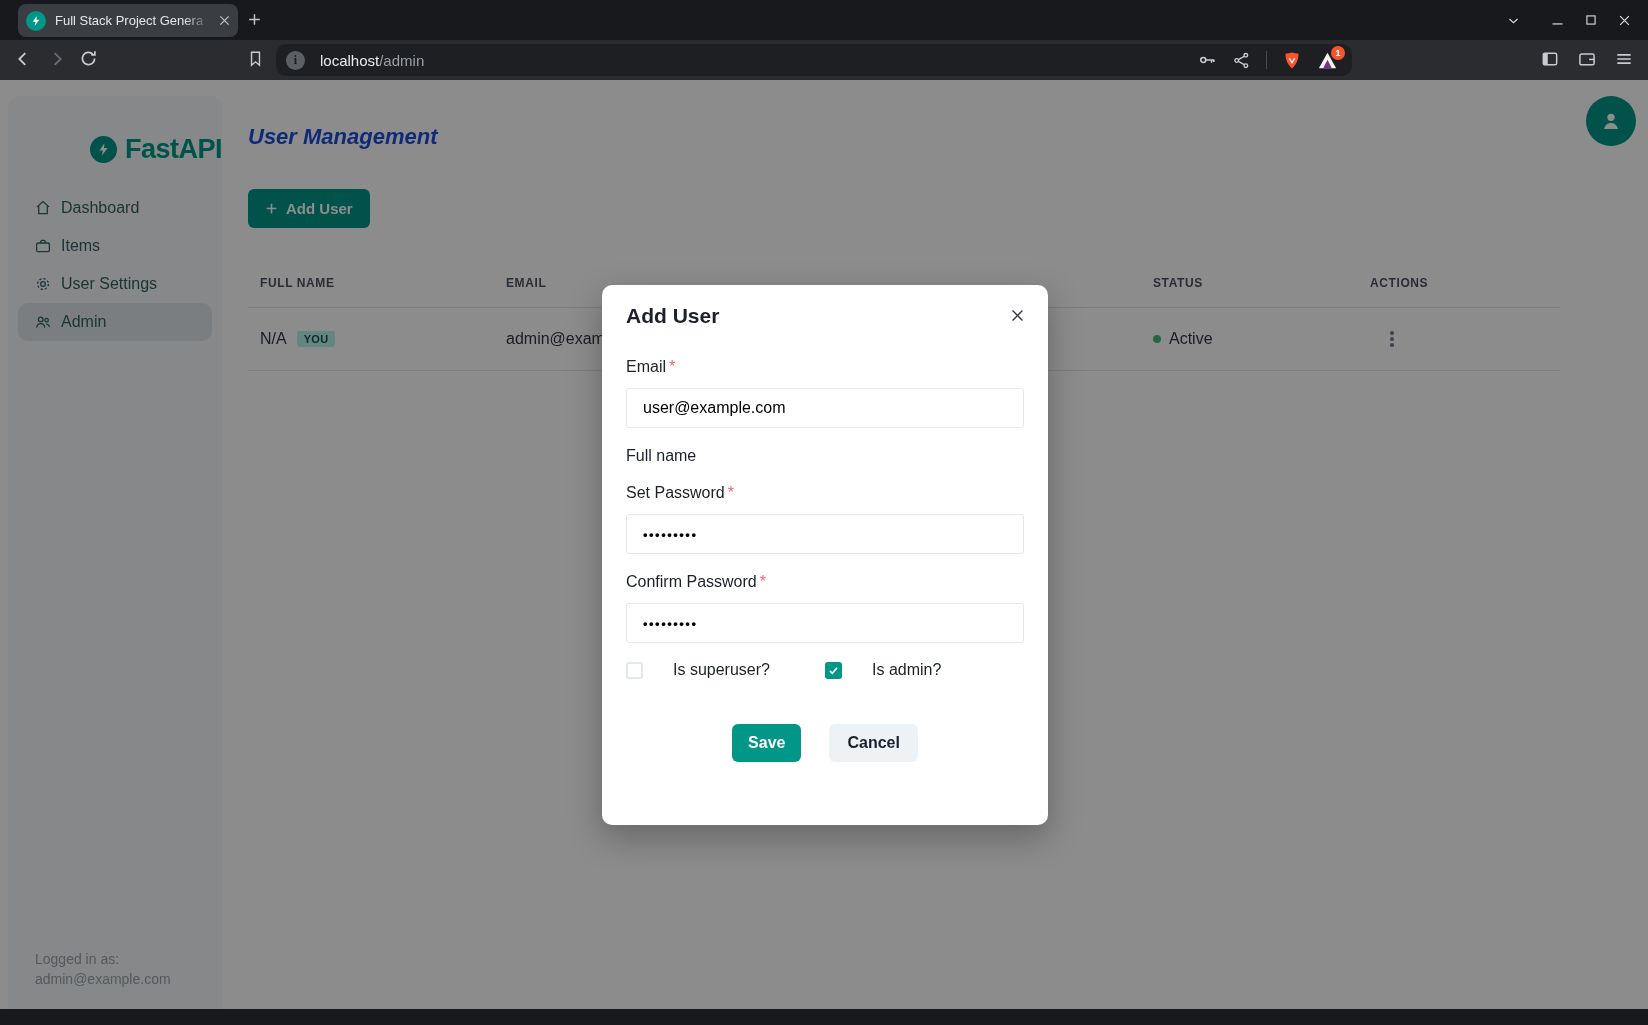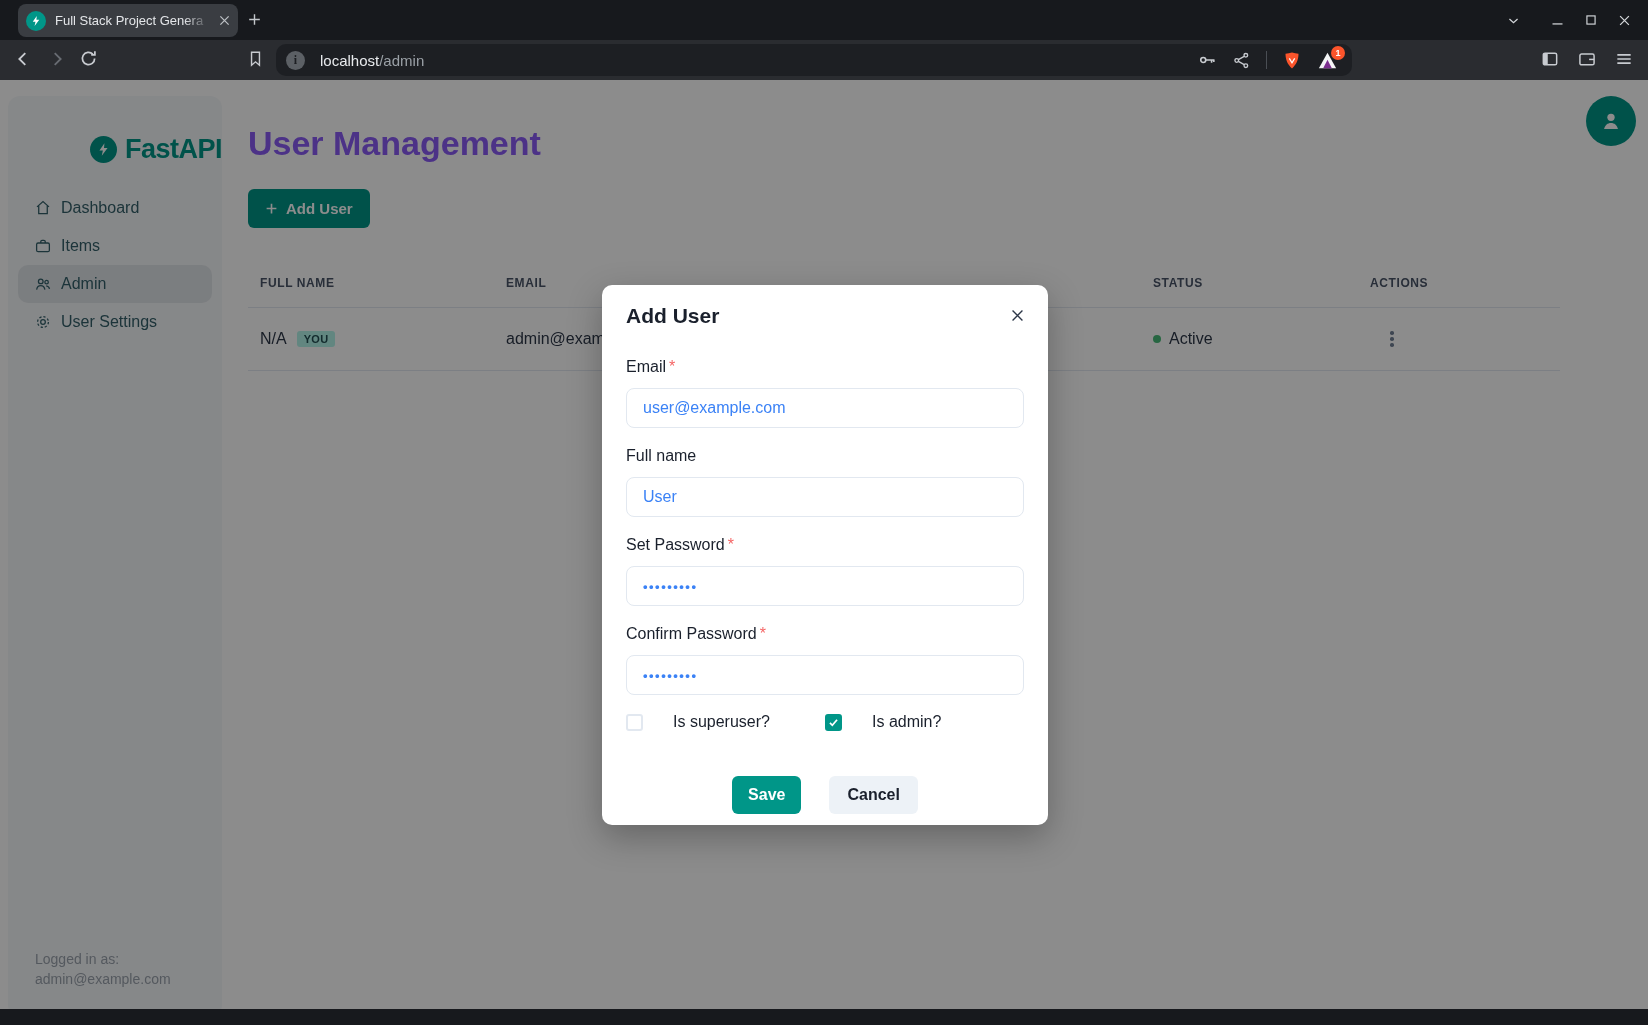--- a/index.html
+++ b/index.html
@@ -53,21 +53,21 @@
     display:flex; align-items:center; justify-content:center; }
   .logo-text { font-size:27px; font-weight:600; letter-spacing:-0.5px; color:var(--accent,#009688); }
   .nav-list { margin-top:24px; padding:0 10px; }
   .nav-item { height:38px; border-radius:10px; display:flex; align-items:center; padding-left:16px;
     color:#33606a; cursor:pointer; }
   .nav-item.checked { background:#e1e6ea; }
   .nav-item .nicon { display:flex; flex:none; }
   .nav-item .nlabel { margin-left:9px; font-size:16px; }
   .sidebar-footer { position:absolute; left:27px; bottom:28px; font-size:14px; color:#9aa3ad; line-height:20px; }
 
-  .page-title { position:absolute; left:248px; top:44px; font-size:34px; font-weight:700; color:#8b5cf6; }
+  .page-title { position:absolute; left:248px; top:44px; font-size:22px; font-weight:700; color:#1d4ed8;font-style:italic; }
   .add-user-btn { position:absolute; left:248px; top:109px; height:39px; padding:0 17px; border:none;
     border-radius:6px; background:var(--accent,#009688); color:#fff; font-size:15px; font-weight:600;
     display:flex; align-items:center; gap:8px; cursor:pointer;
     font-family:"Liberation Sans","DejaVu Sans",sans-serif; }
 
   .user-table { position:absolute; left:248px; top:178px; width:1312px; }
   .thead { display:flex; height:50px; align-items:center; border-bottom:1px solid #e2e8f0; }
   .th { font-size:12px; font-weight:700; letter-spacing:0.6px; color:#4a5568; padding-left:12px; }
   .trow { display:flex; height:63px; align-items:center; border-bottom:1px solid #e2e8f0; }
   .td { font-size:16px; color:#2d3748; padding-left:12px; display:flex; align-items:center; }
@@ -83,22 +83,22 @@
 
   
   .overlay { position:absolute; inset:0; background:rgba(0,0,0,0.45); }
   .modal { position:absolute; left:602px; top:205px; width:446px; height:540px; background:#fff;
     border-radius:10px; box-shadow:0 12px 34px rgba(0,0,0,0.28); padding:18px 24px 0; }
   .modal-title { font-size:21px; font-weight:700; color:#1a202c; line-height:26px; margin-bottom:28px; }
   .modal-close { position:absolute; right:18px; top:18px; padding:4px; cursor:pointer; color:#2d3748; }
   .field { margin-bottom:18px; }
   .field-label { font-size:16px; color:#1a202c; line-height:19px; margin-bottom:12px; }
   .req-mark { color:var(--required,#f56565); margin-left:3px; }
-  .field input { width:100%; height:40px; border:1px solid #e2e8f0; border-radius:8px; padding:0 16px;
-    font-size:16px; color:#3b82f6; font-family:"Liberation Sans","DejaVu Sans",sans-serif; outline:none; }
+  .field input { width:100%; height:40px; border:1px solid #e2e8f0; border-radius:3px; padding:0 16px;
+    font-size:16px; color:#000000; font-family:"Liberation Sans","DejaVu Sans",sans-serif; outline:none; }
   .field input.pw { font-size:13px; font-weight:700; letter-spacing:1.5px; }
   .checks-row { display:flex; margin-top:14px; }
   .check-group { width:50%; display:flex; align-items:center; cursor:pointer;gap:20px; }
   .checkbox { width:17px; height:17px; border-radius:3px; border:2px solid #e2e8f0; background:#fff;
     flex:none; display:flex; align-items:center; justify-content:center; }
   .checkbox.checked { border-color:var(--accent,#009688); background:var(--accent,#009688); }
   .checkbox svg { visibility:hidden; }
   .checkbox.checked svg { visibility:visible; }
   .check-label { margin-left:10px; font-size:16px; color:#1a202c; }
   .modal-actions { display:flex; justify-content:center; gap:28px; margin-top:45px; }
@@ -255,40 +255,40 @@
       </div>
       <div class="nav-item">
         <span class="nicon">
           <svg width="18" height="18" viewBox="0 0 24 24" stroke="currentColor" stroke-width="1.7" fill="none">
               <rect x="3.5" y="8" width="17" height="11.5" rx="2"></rect>
               <path d="M9 8V6.3a1.8 1.8 0 0 1 1.8-1.8h2.4A1.8 1.8 0 0 1 15 6.3V8"></path>
             </svg>
         </span>
         <span class="nlabel">Items</span>
       </div>
+      <div class="nav-item">
+        <span class="nicon">
+          <svg width="18" height="18" viewBox="0 0 24 24" stroke="currentColor" stroke-width="1.7" fill="none">
+              <circle cx="12" cy="12" r="3.1"></circle>
+              <circle cx="12" cy="12" r="7.2" stroke-dasharray="3 2.6"></circle>
+            </svg>
+        </span>
+        <span class="nlabel">User Settings</span>
+      </div>
       <div class="nav-item checked">
         <span class="nicon">
           <svg width="18" height="18" viewBox="0 0 24 24" stroke="currentColor" stroke-width="1.7" fill="none">
               <circle cx="9" cy="8.5" r="3.1"></circle>
               <path d="M3.5 19.5c.6-3.3 2.8-5.2 5.5-5.2s4.9 1.9 5.5 5.2"></path>
               <circle cx="16.8" cy="9.6" r="2.3"></circle>
               <path d="M16.3 14.4c2.3.3 4 1.8 4.4 4.2"></path>
             </svg>
         </span>
         <span class="nlabel">Admin</span>
       </div>
-      <div class="nav-item">
-        <span class="nicon">
-          <svg width="18" height="18" viewBox="0 0 24 24" stroke="currentColor" stroke-width="1.7" fill="none">
-              <circle cx="12" cy="12" r="3.1"></circle>
-              <circle cx="12" cy="12" r="7.2" stroke-dasharray="3 2.6"></circle>
-            </svg>
-        </span>
-        <span class="nlabel">User Settings</span>
-      </div>
     </div>
     <div class="sidebar-footer">
       <div>Logged in as:</div>
       <div>admin@example.com</div>
     </div>
   </div>
 
   <div class="page-title">User Management</div>
 
   <button class="add-user-btn">
@@ -348,21 +348,20 @@
         </svg>
     </span>
 
     <div class="field">
       <div class="field-label"><span>Email</span><span class="req-mark">*</span></div>
       <input type="text" value="user@example.com" style="">
     </div>
 
     <div class="field">
       <div class="field-label"><span>Full name</span><span class="req-mark"></span></div>
-      <input type="text" value="User" style="">
     </div>
 
     <div class="field">
       <div class="field-label"><span>Set Password</span><span class="req-mark">*</span></div>
       <input type="text" class="pw" value="•••••••••" style="">
     </div>
 
     <div class="field">
       <div class="field-label"><span>Confirm Password</span><span class="req-mark">*</span></div>
       <input type="text" class="pw" value="•••••••••" style="">

